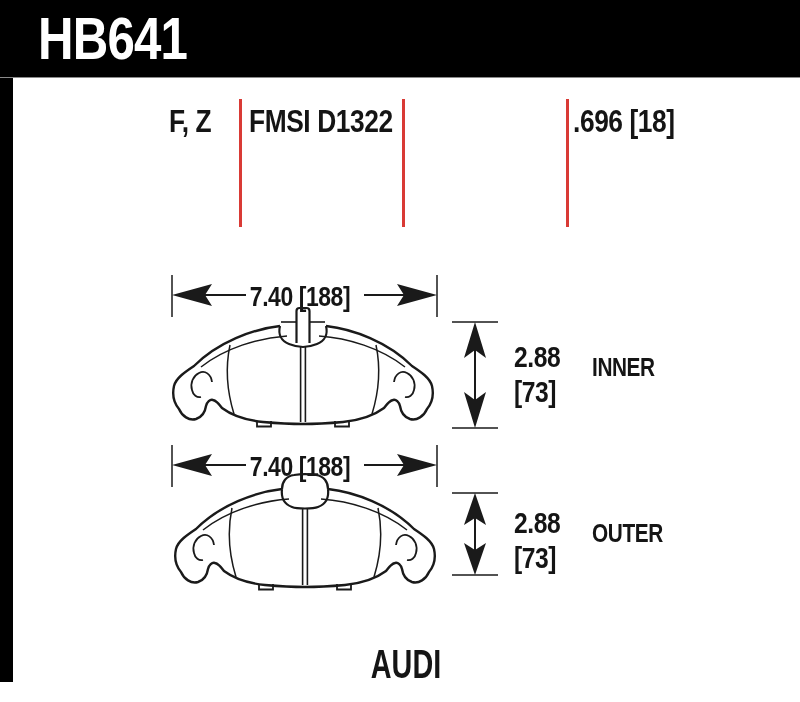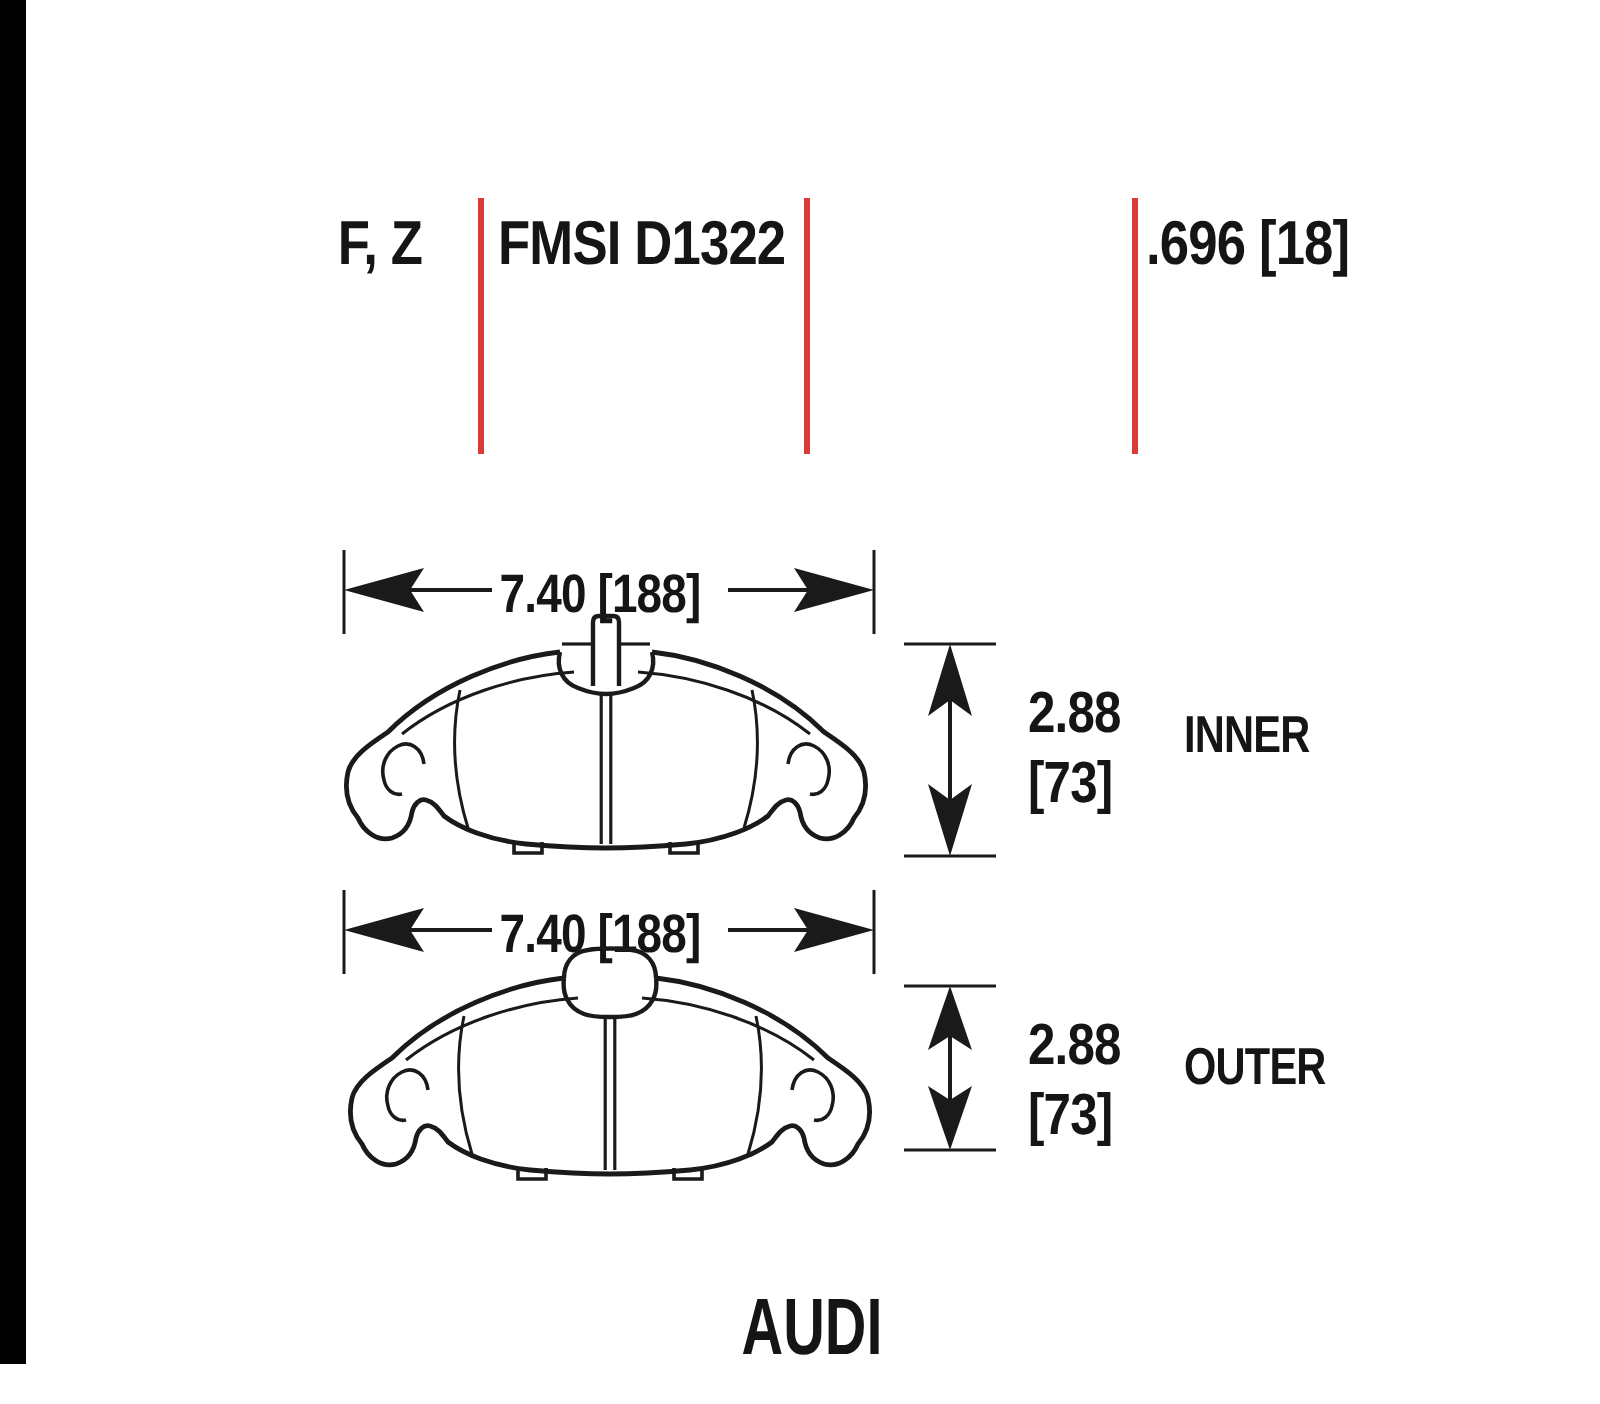--- a/index.html
+++ b/index.html
@@ -25,20 +25,23 @@
         font-size:40px;transform:scaleX(.72);transform-origin:center;color:#151515;}
   svg{position:absolute;overflow:visible;}
   .ink{stroke:#1a1a1a;fill:none;}
 </style>
 </head>
 <body>
 
 <div id="page">
 
   <div id="left-bar"></div>
+  <div id="header">
+    <div id="part-number">HB641</div>
+  </div>
 
   <div class="spec-text" style="left:150px;width:80px;text-align:center;transform-origin:center;">F, Z</div>
   <div class="red-line" style="left:239px;"></div>
   <div class="spec-text" style="left:249px;">FMSI D1322</div>
   <div class="red-line" style="left:402px;"></div>
   <div class="red-line" style="left:566px;"></div>
   <div class="spec-text" style="left:573px;">.696 [18]</div>
 
   <svg style="left:166px;top:273px;" width="278" height="46" viewBox="0 0 278 46">
     <line x1="6" y1="2" x2="6" y2="44" class="ink" stroke-width="1.5"></line>

